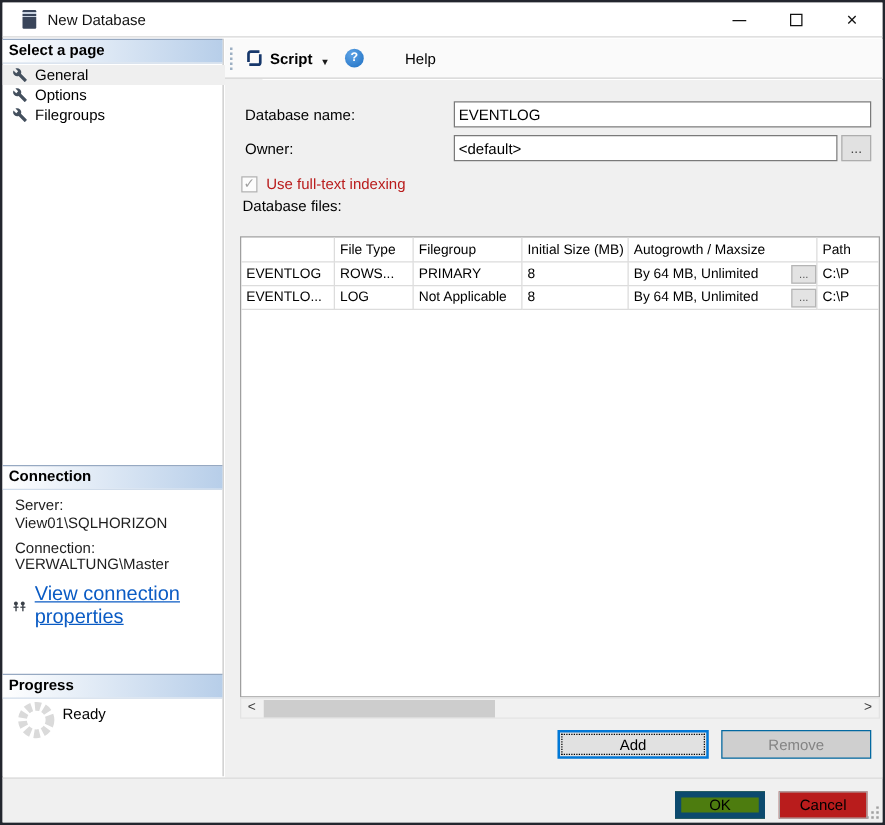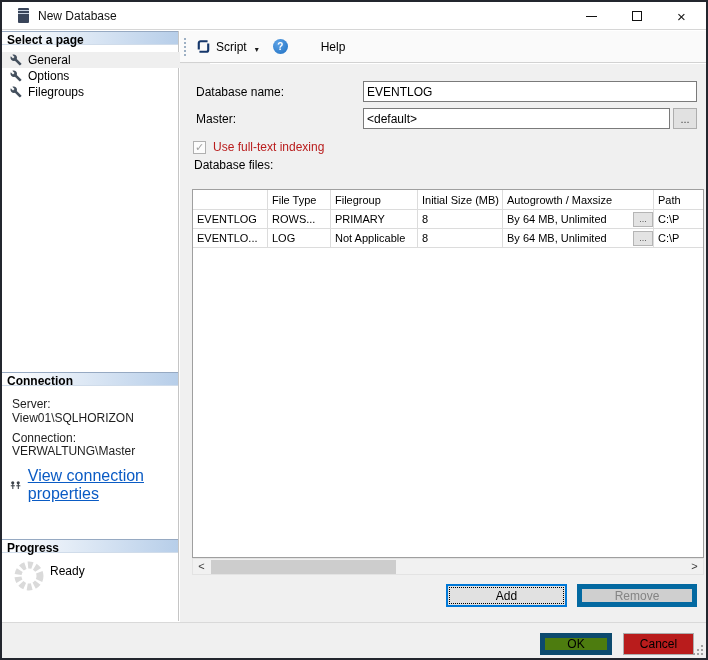--- a/index.html
+++ b/index.html
@@ -12,38 +12,38 @@
   #titlebar { position:absolute; left:0; top:0; width:704px; height:28px; background:#fff; border-bottom:1px solid #d6d6d6; }
   #title-icon { position:absolute; left:16px; top:6px; width:11px; height:15px; border-radius:1px;
     background:linear-gradient(#39455a 0 2px, #c8d2e0 2px 3px, #39455a 3px 5px, #c8d2e0 5px 6px, #39455a 6px 100%); }
   #title-text { position:absolute; left:36px; top:7px; font-size:12px; color:#111; }
   .winbtn { position:absolute; top:0; width:45px; height:28px; display:flex; align-items:center; justify-content:center; color:#111; }
   #btn-min { right:92px; } #btn-max { right:47px; } #btn-close { right:2px; font-size:15px; }
   #btn-min .bar { width:11px; height:1px; background:#111; }
   #btn-max .box { width:10px; height:10px; border:1px solid #111; }
   
   #sidebar { position:absolute; left:0; top:29px; width:177px; height:590px; background:#fff; border-right:1px solid #c5c5c5; }
-  .side-header { position:absolute; left:0; width:176px; height:14px; line-height:17px; font-weight:bold; padding-left:5px;
+  .side-header { position:absolute; left:0; width:176px; height:20px; line-height:17px; font-weight:bold; padding-left:5px;
     background:linear-gradient(to right,#ffffff,#b7cee9); border-top:1px solid #96a9c2; border-bottom:1px solid #d0dcea; }
   #sap-header { top:0; }
   .page-item { position:absolute; left:0; width:208px; height:16px; line-height:16px; display:flex; align-items:center; }
   .page-item.selected { background:#efefef; }
   .page-item .wrench { margin-left:8px; margin-right:6px; width:12px; height:12px; flex:0 0 auto; }
   #conn-header { top:341px; }
   .conn-label { position:absolute; left:10px; color:#1e1e1e; }
   .conn-value { position:absolute; left:10px; color:#1e1e1e; }
   #link-row { position:absolute; left:8px; top:436px; display:flex; align-items:center; }
   #link-row a { color:#0a5bc4; text-decoration:underline; margin-left:6px; font-size:16px; }
   #prog-header { top:508px; }
   #spinner { position:absolute; left:10px; top:528px; }
   #progress-status { position:absolute; left:48px; top:533px; }
   
   #toolbar { position:absolute; left:178px; top:29px; width:528px; height:32px; background:#fafafa; border-bottom:1px solid #d2d2d2; display:flex; align-items:center; }
   #toolbar-grip { width:0; height:18px; border-left:2px dotted #9db0c4; margin-left:4px; }
-  #script-btn { display:flex; align-items:flex-end; margin-left:10px; }
+  #script-btn { display:flex; align-items:flex-end; margin-left:10px;font-weight:bold; }
   #script-label { margin-left:5px; }
   #script-caret { margin-left:8px; font-size:8px; color:#1a1a1a; }
   #help-btn { display:flex; align-items:center; margin-left:14px; }
   #help-icon { width:15px; height:15px; border-radius:50%; background:radial-gradient(circle at 35% 30%, #5ea3e6, #1d6fc2); color:#fff; font-weight:bold; font-size:10px; display:flex; align-items:center; justify-content:center; }
   #help-label { margin-left:5px;padding-left:28px; }
   
   #content { position:absolute; left:178px; top:62px; width:528px; height:558px; background:#f0f0f0; }
   .form-label { position:absolute; color:#000; }
   #db-name-label { left:16px; top:21px; }
   #owner-label { left:16px; top:48px; }
@@ -64,21 +64,21 @@
   .cell-browse { position:absolute; left:440px; width:20px; height:15px; background:#e3e3e3; border:1px solid #b5b5b5; font-size:9px; color:#555; text-align:center; line-height:13px; }
   #browse-r1 { top:22px; } #browse-r2 { top:41px; }
   
   #hscroll { position:absolute; left:12px; top:494px; width:512px; height:17px; background:#f1f1f1; border:1px solid #e3e3e3; display:flex; align-items:center; }
   .sb-arrow { width:17px; height:15px; text-align:center; font-size:11px; color:#3c3c3c; line-height:15px; }
   #sb-thumb { position:absolute; left:18px; top:1px; width:185px; height:14px; background:#cdcdcd; }
   #sb-right { position:absolute; right:0; top:0; }
   
   .btn { position:absolute; height:23px; display:flex; align-items:center; justify-content:center; font-size:12px; }
   #add-btn { left:266px; top:520px; width:121px; background:#e1e1e1; border:2px solid #0078d7; outline:1px dotted #000; outline-offset:-4px; color:#000; }
-  #remove-btn { left:397px; top:520px; width:120px; background:#cfcfcf; border:5px solid #0369a1; color:#848484; }
+  #remove-btn { left:397px; top:520px; width:120px; background:#cfcfcf; border:1px solid #0369a1; color:#848484; }
   
   #footer { position:absolute; left:0; top:620px; width:704px; height:36px; background:#f0f0f0; border-top:1px solid #d9d9d9; }
   #ok-btn { left:538px; top:10px; width:72px; height:22px; background:#4d7c0f; border:5px solid #0c4a6e; color:#000; }
   #cancel-btn { left:621px; top:10px; width:71px; height:22px; background:#b91c1c; border:1px solid #adadad; color:#000; }
   #resize-grip { position:absolute; right:2px; bottom:2px; }
 </style>
 </head>
 <body>
 
 <div id="window">
@@ -155,21 +155,21 @@
     </div>
     <div id="help-btn">
       <span id="help-icon">?</span>
       <span id="help-label">Help</span>
     </div>
   </div>
 
   <div id="content">
     <div class="form-label" id="db-name-label">Database name:</div>
     <input class="text-input" id="db-name-input" value="EVENTLOG" style="">
-    <div class="form-label" id="owner-label">Master:</div>
+    <div class="form-label" id="owner-label">Owner:</div>
     <input class="text-input" id="owner-input" value="&lt;default&gt;" style="">
     <div id="owner-browse">...</div>
 
     <div id="fulltext-row">
       <div id="fulltext-box">✓</div>
       <span id="fulltext-label">Use full-text indexing</span>
     </div>
 
     <div class="form-label" id="files-label">Database files:</div>
 

